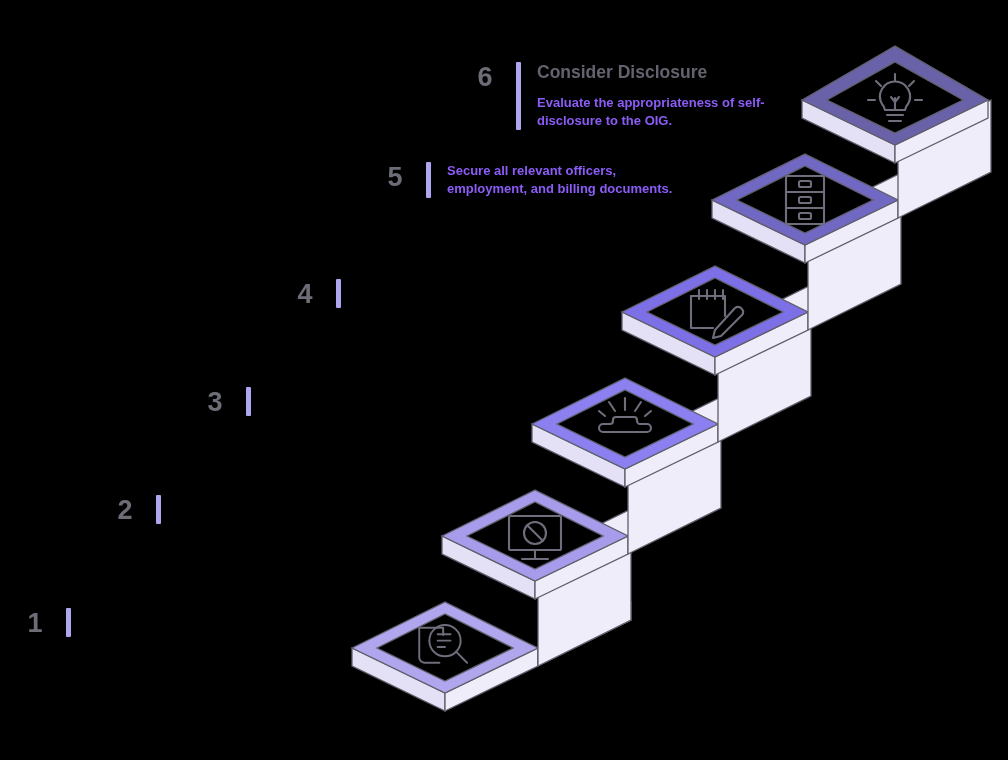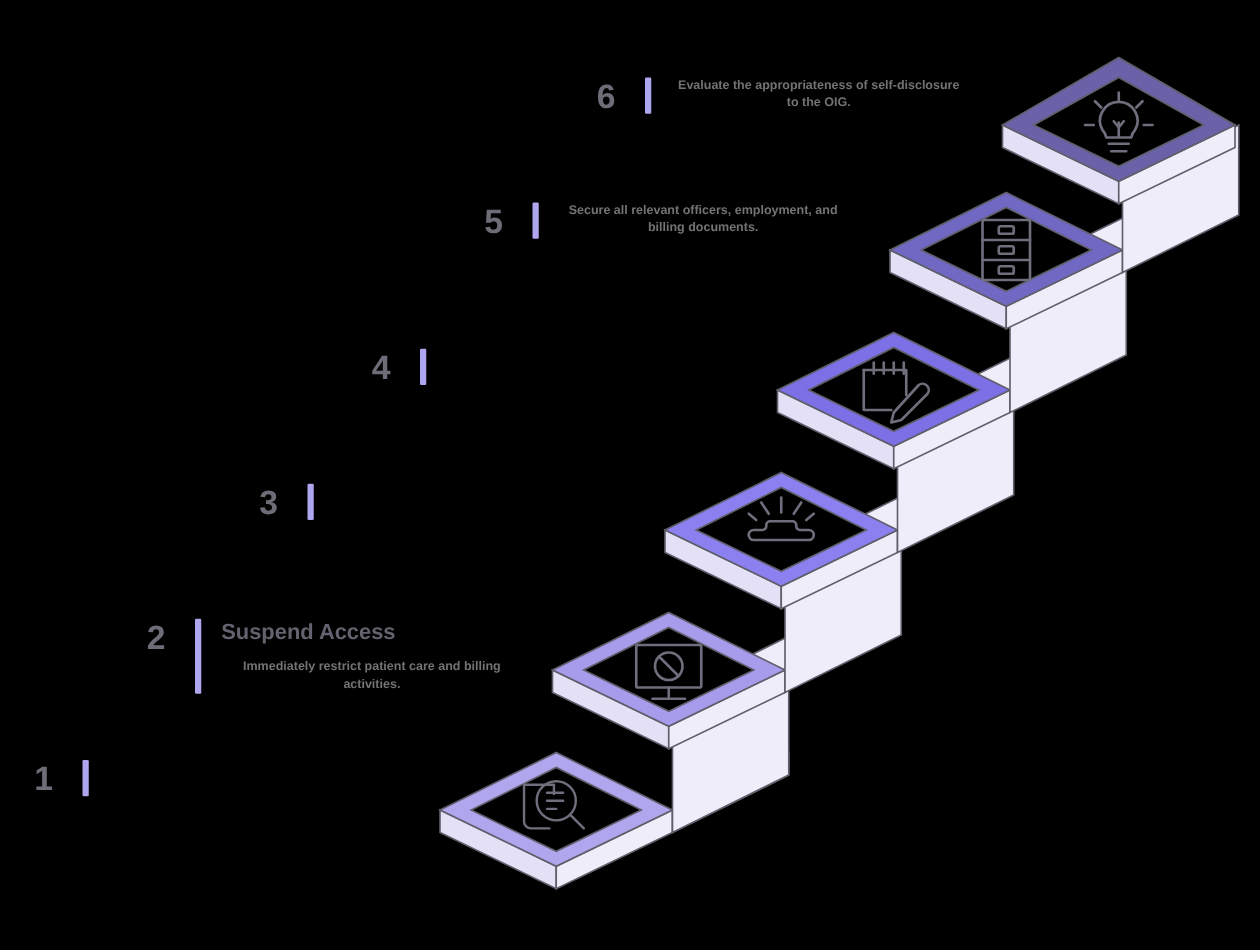--- a/index.html
+++ b/index.html
@@ -48,25 +48,24 @@
   .step-body { flex:1 1 auto; }
   .step-title {
     font-size:17.5px;
     font-weight:bold;
     color:#63636f;
     line-height:1.2;
     margin-bottom:11px;
     white-space:nowrap;
   }
   .step-desc {
-    font-size:10px;
+    font-size:13px;
     font-weight:bold;
-    color:#737373;
+    color:#8b5cf6;
     line-height:1.38;
-    text-align:center;
   }
 </style>
 </head>
 <body>
 
 <div id="stage">
 
   <svg id="stairs" viewBox="0 0 1008 760">
     <defs>
       <g id="iso-step">
@@ -187,24 +186,20 @@
   <div class="step-text" style="left:18px; top:608px; width:310px;">
     <div class="step-num">1</div>
     <div class="accent-bar"></div>
     <div class="step-body">
     </div>
   </div>
 
   <div class="step-text" style="left:108px; top:495px; width:310px;">
     <div class="step-num">2</div>
     <div class="accent-bar"></div>
-    <div class="step-body">
-      <div class="step-title">Suspend Access</div>
-      <div class="step-desc">Immediately restrict patient care and billing activities.</div>
-    </div>
   </div>
 
   <div class="step-text" style="left:198px; top:387px; width:310px;">
     <div class="step-num">3</div>
     <div class="accent-bar"></div>
   </div>
 
   <div class="step-text" style="left:288px; top:279px; width:325px;">
     <div class="step-num">4</div>
     <div class="accent-bar"></div>
@@ -215,17 +210,18 @@
     <div class="accent-bar"></div>
     <div class="step-body">
       <div class="step-desc">Secure all relevant officers, employment, and billing documents.</div>
     </div>
   </div>
 
   <div class="step-text" style="left:468px; top:62px; width:305px;">
     <div class="step-num">6</div>
     <div class="accent-bar"></div>
     <div class="step-body">
+      <div class="step-title">Consider Disclosure</div>
       <div class="step-desc">Evaluate the appropriateness of self-disclosure to the OIG.</div>
     </div>
   </div>
 
 </div>
 
 </body></html>

